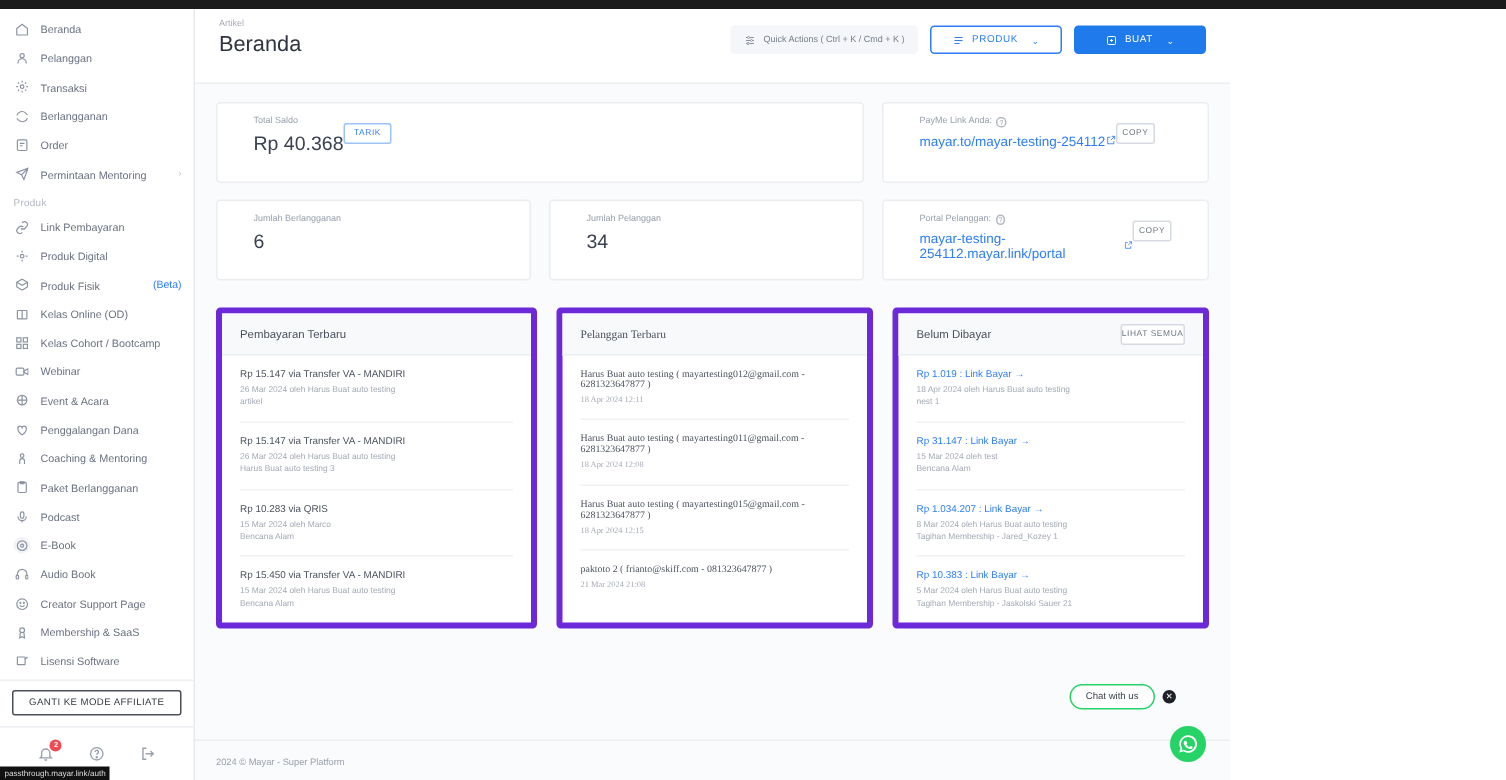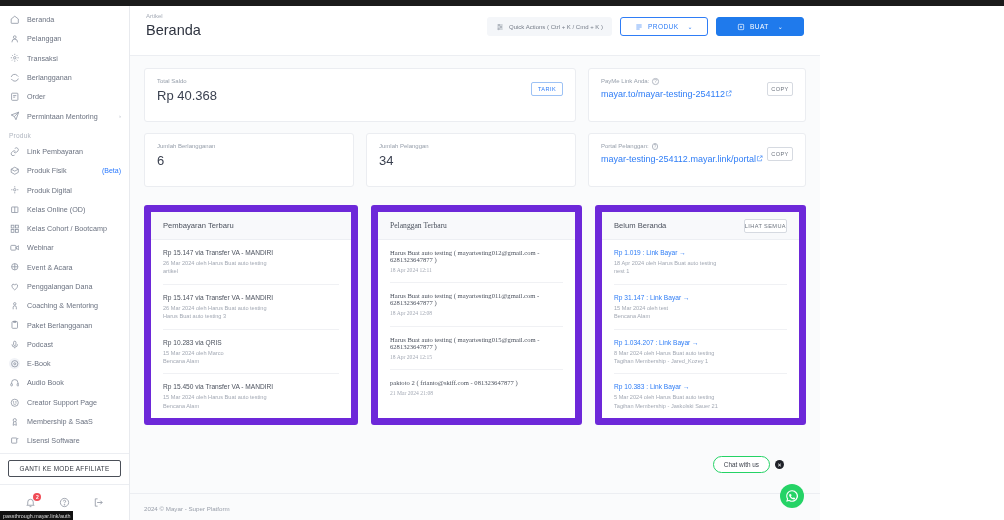--- a/index.html
+++ b/index.html
@@ -107,22 +107,22 @@
   .content { padding: 12px 14px 0 14px; }
 
   
   .row { display: flex; gap: 12px; }
   .card {
     background: #fff; border: 1px solid #ebedf1; border-radius: 3px;
   }
   .col-left { width: 432px; }
   .col-right { flex: 1; }
   .stat-card {
-    height: 54px; padding: 9px 12px;
-    display: flex; align-items: flex-start; justify-content: space-between;
+    height: 54px; padding: 9px 24px;
+    display: flex; align-items: flex-start; 
   }
   .stat-label { font-size: 6px; color: #98a0ac; margin-bottom: 4px; }
   .stat-value { font-size: 13px; color: #3b4150; }
   .mini-btn {
     border: 1px solid #9dc2f5; color: #2f7df6; background: #fff;
     font-size: 5.6px; letter-spacing: .4px; border-radius: 2px;
     height: 14px; min-width: 32px; display:flex; align-items:center; justify-content:center;
     cursor: pointer; margin-top: 4px;
   }
   .mini-btn.gray { border-color: #d6dae1; color: #6d747f; min-width: 26px; }
@@ -132,21 +132,21 @@
   .q-icon {
     width: 6.5px; height: 6.5px; border-radius: 50%;
     border: .8px solid #b3b9c3; color: #9aa1ad;
     font-size: 4.6px; display: flex; align-items: center; justify-content: center;
   }
   .row2 { margin-top: 11px; }
   .half { width: 210px; }
 
   
   .panels { display: flex; gap: 13px; margin-top: 18px; }
-  .panel { background: #fff; border: 7px solid #6d28d9; border-radius: 3px; }
+  .panel { background: #fff; border: 4px solid #6d28d9; border-radius: 3px; }
   .panel-a { width: 278px; }
   .panel-b { width: 274px; font-family: Liberation Serif, serif; }
   .panel-c { width: 274px; }
   .panel-head {
     height: 28px; background: #f8f9fb; border-bottom: 1px solid #edeff3;
     padding: 0 12px; display: flex; align-items: center; justify-content: space-between;
     font-size: 7.6px; color: #4a505c;
   }
   .panel-head .mini-btn { margin-top: 0; }
   .panel-body { padding: 0 12px; }
@@ -262,36 +262,36 @@
               <path d="M10 13a5 5 0 0 0 7 0l3-3a5 5 0 0 0-7-7l-1 1"></path>
               <path d="M14 11a5 5 0 0 0-7 0l-3 3a5 5 0 0 0 7 7l1-1"></path>
             </svg>
           </span>
         <span class="nav-label">Link Pembayaran</span>
       </div>
 
       <div class="nav-item">
         <span class="ico">
             <svg viewBox="0 0 24 24" fill="none" stroke="currentColor" stroke-width="2">
+              <circle cx="12" cy="12" r="3"></circle>
+              <path d="M12 3v3M12 18v3M3 12h3M18 12h3"></path>
+            </svg>
+          </span>
+        <span class="nav-label">Produk Digital</span>
+      </div>
+
+      <div class="nav-item">
+        <span class="ico">
+            <svg viewBox="0 0 24 24" fill="none" stroke="currentColor" stroke-width="2">
               <path d="M21 8l-9-5-9 5 9 5 9-5z"></path>
               <path d="M3 8v8l9 5 9-5V8"></path>
             </svg>
           </span>
         <span class="nav-label">Produk Fisik</span>
         <span class="nav-badge">(Beta)</span>
-      </div>
-
-      <div class="nav-item">
-        <span class="ico">
-            <svg viewBox="0 0 24 24" fill="none" stroke="currentColor" stroke-width="2">
-              <circle cx="12" cy="12" r="3"></circle>
-              <path d="M12 3v3M12 18v3M3 12h3M18 12h3"></path>
-            </svg>
-          </span>
-        <span class="nav-label">Produk Digital</span>
       </div>
 
       <div class="nav-item">
         <span class="ico">
             <svg viewBox="0 0 24 24" fill="none" stroke="currentColor" stroke-width="2">
               <rect x="4" y="5" width="16" height="14" rx="1"></rect>
               <path d="M12 5v14"></path>
             </svg>
           </span>
         <span class="nav-label">Kelas Online (OD)</span>
@@ -592,21 +592,21 @@
             </div>
             <div class="list-row">
               <div class="row-title">paktoto 2 ( frianto@skiff.com - 081323647877 )</div>
               <div class="row-sub">21 Mar 2024 21:08</div>
             </div>
           </div>
         </section>
 
         <section class="panel panel-c">
           <div class="panel-head">
-            <span>Belum Beranda</span>
+            <span>Belum Dibayar</span>
             <button class="mini-btn gray">LIHAT SEMUA</button>
           </div>
           <div class="panel-body">
             <div class="list-row">
               <div class="row-title blue">Rp 1.019 : Link Bayar →</div>
               <div class="row-sub">18 Apr 2024 oleh Harus Buat auto testing</div>
               <div class="row-sub">nest 1</div>
             </div>
             <div class="list-row">
               <div class="row-title blue">Rp 31.147 : Link Bayar →</div>

